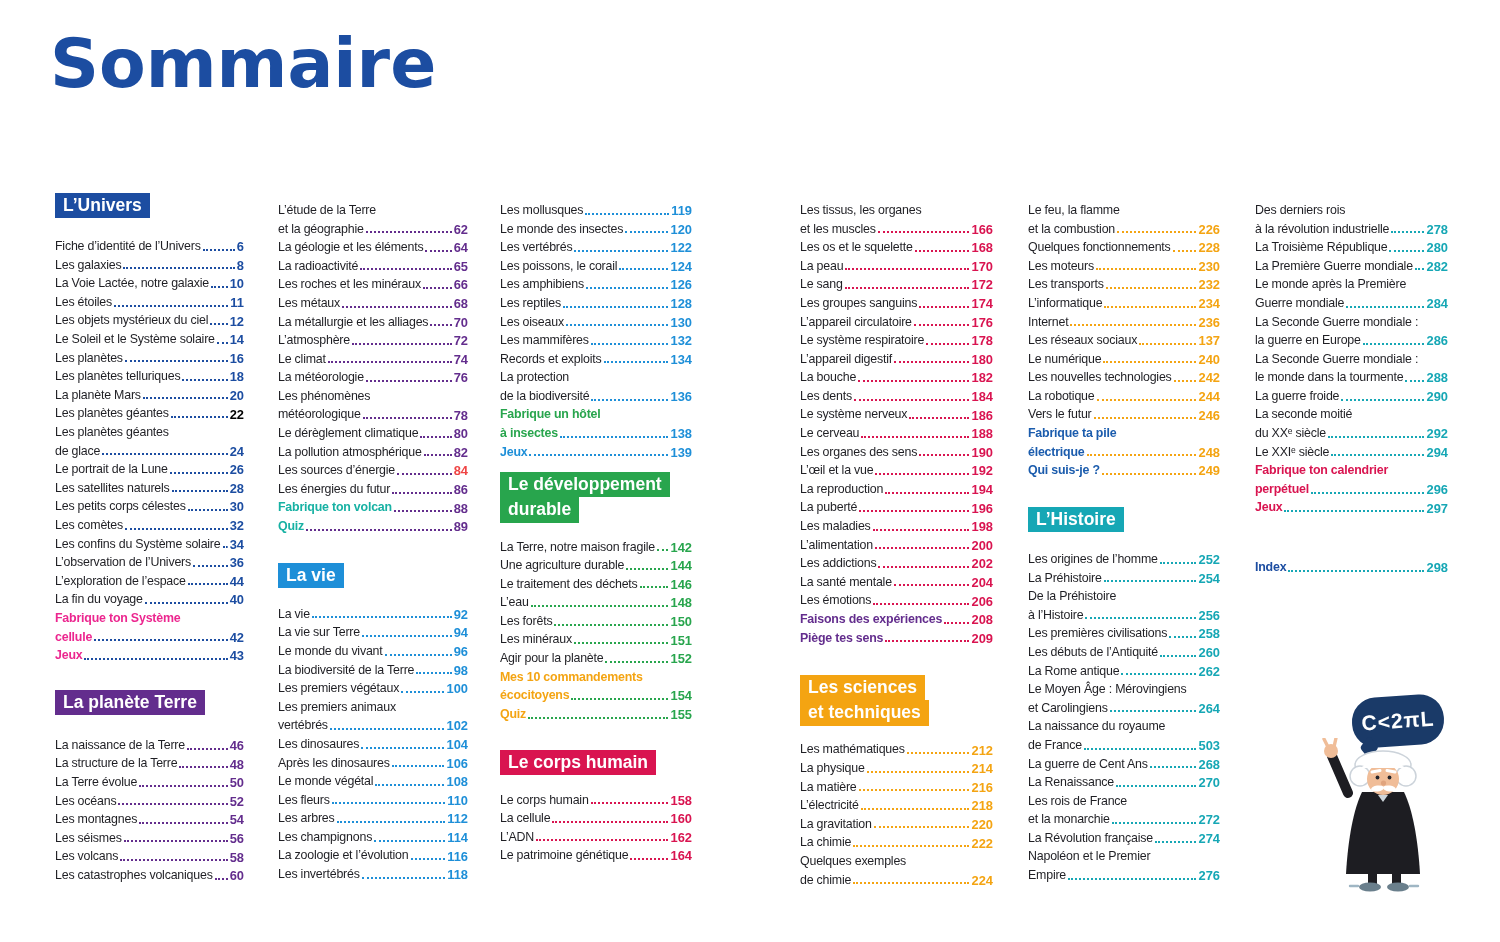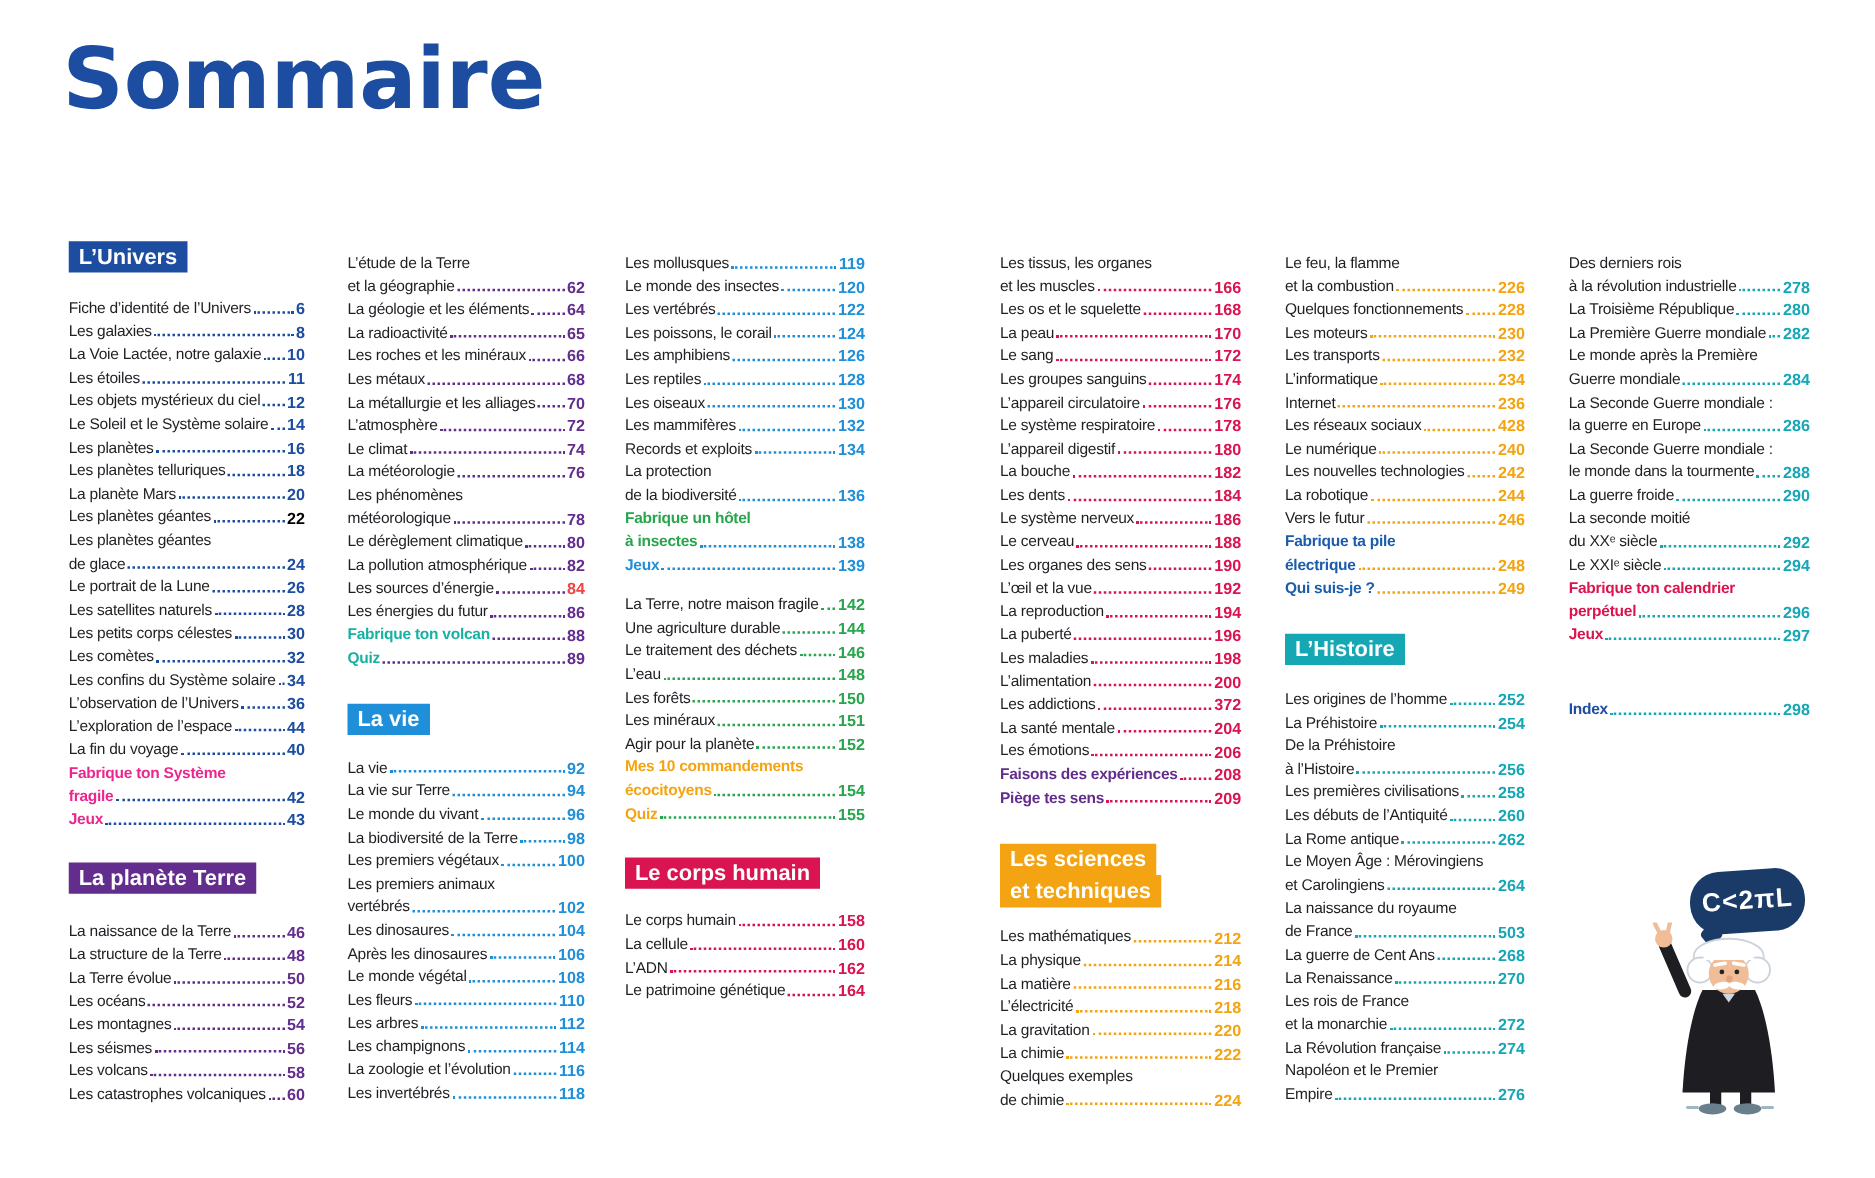--- a/index.html
+++ b/index.html
@@ -153,21 +153,21 @@
         </div>
         <div class="row">
           <span class="lbl" style="color: rgb(31, 31, 36);">La fin du voyage</span>
           <span class="lead" style="border-color: rgb(28, 77, 161);"></span>
           <span class="page" style="color: rgb(28, 77, 161);">40</span>
         </div>
         <div class="row">
           <span class="lbl sp" style="color: rgb(236, 38, 143);">Fabrique ton Système</span>
         </div>
         <div class="row">
-          <span class="lbl sp" style="color: rgb(236, 38, 143);">fragile</span>
+          <span class="lbl sp" style="color: rgb(236, 38, 143);">cellule</span>
           <span class="lead" style="border-color: rgb(28, 77, 161);"></span>
           <span class="page" style="color: rgb(28, 77, 161);">42</span>
         </div>
         <div class="row">
           <span class="lbl sp" style="color: rgb(236, 38, 143);">Jeux</span>
           <span class="lead" style="border-color: rgb(28, 77, 161);"></span>
           <span class="page" style="color: rgb(28, 77, 161);">43</span>
         </div>
       </div>
       <div class="hdr" style="margin-top: 27px;">
@@ -446,20 +446,24 @@
           <span class="lbl sp" style="color: rgb(40, 165, 77);">à insectes</span>
           <span class="lead" style="border-color: rgb(30, 143, 216);"></span>
           <span class="page" style="color: rgb(30, 143, 216);">138</span>
         </div>
         <div class="row">
           <span class="lbl sp" style="color: rgb(30, 143, 216);">Jeux</span>
           <span class="lead" style="border-color: rgb(30, 143, 216);"></span>
           <span class="page" style="color: rgb(30, 143, 216);">139</span>
         </div>
       </div>
+      <div class="hdr" style="margin-top: 13px;">
+        <div class="hline" style="background: rgb(40, 165, 77);">Le développement</div>
+        <div class="hline" style="background: rgb(40, 165, 77);">durable</div>
+      </div>
       <div class="items" style="margin-top: 13px;">
         <div class="row">
           <span class="lbl" style="color: rgb(31, 31, 36);">La Terre, notre maison fragile</span>
           <span class="lead" style="border-color: rgb(40, 165, 77);"></span>
           <span class="page" style="color: rgb(40, 165, 77);">142</span>
         </div>
         <div class="row">
           <span class="lbl" style="color: rgb(31, 31, 36);">Une agriculture durable</span>
           <span class="lead" style="border-color: rgb(40, 165, 77);"></span>
           <span class="page" style="color: rgb(40, 165, 77);">144</span>
@@ -620,21 +624,21 @@
           <span class="page" style="color: rgb(217, 20, 80);">198</span>
         </div>
         <div class="row">
           <span class="lbl" style="color: rgb(31, 31, 36);">L’alimentation</span>
           <span class="lead" style="border-color: rgb(217, 20, 80);"></span>
           <span class="page" style="color: rgb(217, 20, 80);">200</span>
         </div>
         <div class="row">
           <span class="lbl" style="color: rgb(31, 31, 36);">Les addictions</span>
           <span class="lead" style="border-color: rgb(217, 20, 80);"></span>
-          <span class="page" style="color: rgb(217, 20, 80);">372</span>
+          <span class="page" style="color: rgb(217, 20, 80);">202</span>
         </div>
         <div class="row">
           <span class="lbl" style="color: rgb(31, 31, 36);">La santé mentale</span>
           <span class="lead" style="border-color: rgb(217, 20, 80);"></span>
           <span class="page" style="color: rgb(217, 20, 80);">204</span>
         </div>
         <div class="row">
           <span class="lbl" style="color: rgb(31, 31, 36);">Les émotions</span>
           <span class="lead" style="border-color: rgb(217, 20, 80);"></span>
           <span class="page" style="color: rgb(217, 20, 80);">206</span>
@@ -726,21 +730,21 @@
           <span class="page" style="color: rgb(244, 164, 18);">234</span>
         </div>
         <div class="row">
           <span class="lbl" style="color: rgb(31, 31, 36);">Internet</span>
           <span class="lead" style="border-color: rgb(244, 164, 18);"></span>
           <span class="page" style="color: rgb(244, 164, 18);">236</span>
         </div>
         <div class="row">
           <span class="lbl" style="color: rgb(31, 31, 36);">Les réseaux sociaux</span>
           <span class="lead" style="border-color: rgb(244, 164, 18);"></span>
-          <span class="page" style="color: rgb(244, 164, 18);">428</span>
+          <span class="page" style="color: rgb(244, 164, 18);">137</span>
         </div>
         <div class="row">
           <span class="lbl" style="color: rgb(31, 31, 36);">Le numérique</span>
           <span class="lead" style="border-color: rgb(244, 164, 18);"></span>
           <span class="page" style="color: rgb(244, 164, 18);">240</span>
         </div>
         <div class="row">
           <span class="lbl" style="color: rgb(31, 31, 36);">Les nouvelles technologies</span>
           <span class="lead" style="border-color: rgb(244, 164, 18);"></span>
           <span class="page" style="color: rgb(244, 164, 18);">242</span>

